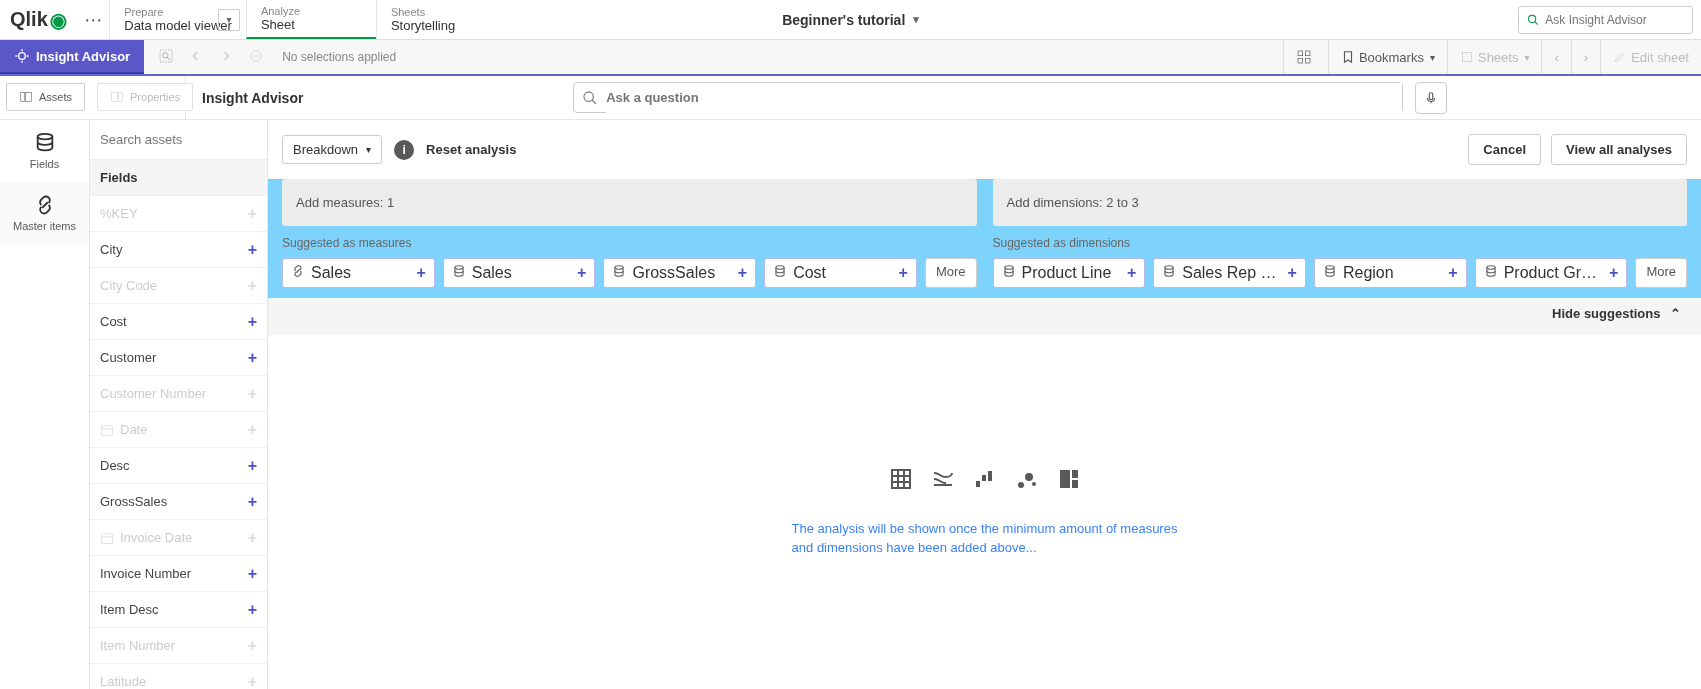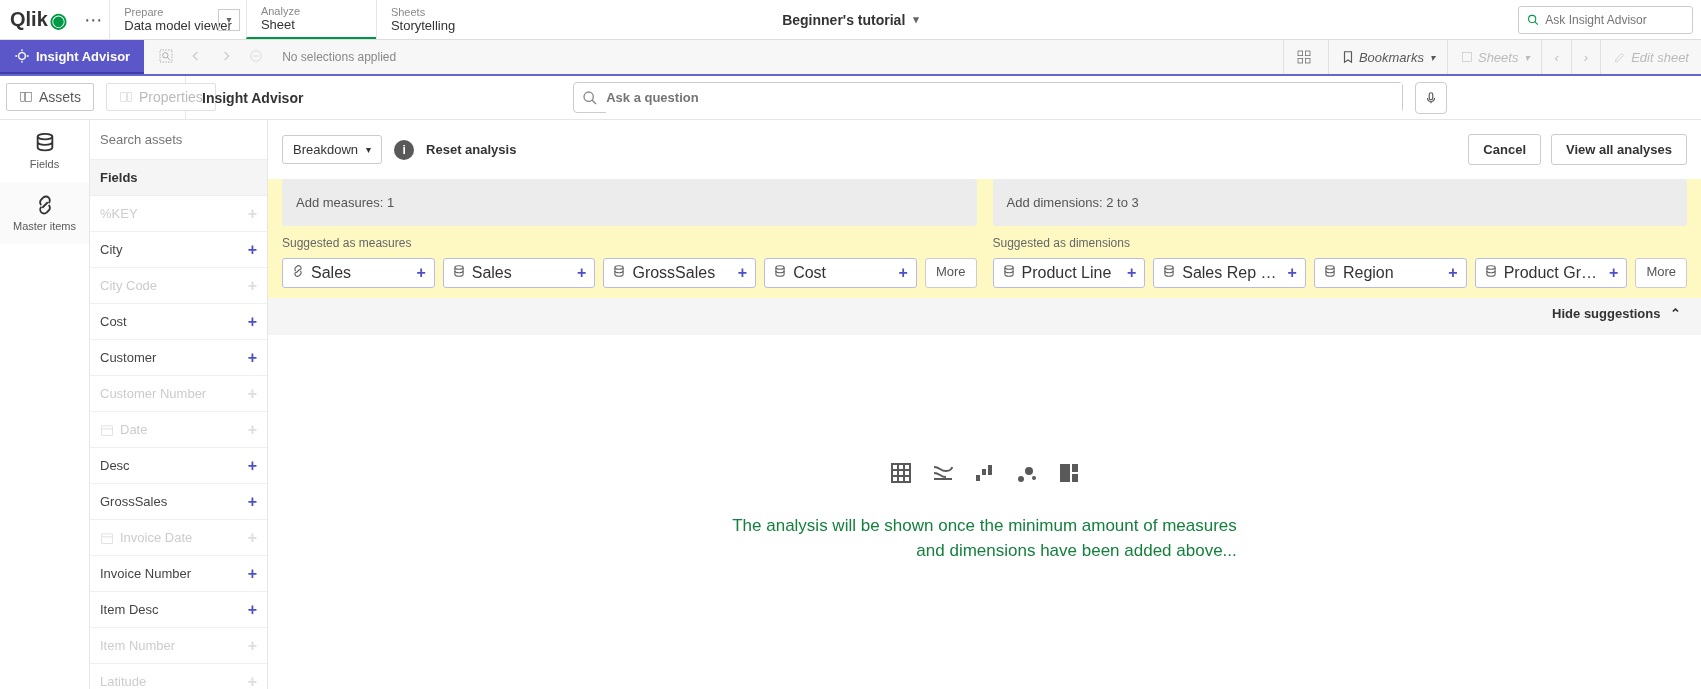--- a/index.html
+++ b/index.html
@@ -21,29 +21,29 @@
 .top-search svg { margin-right:6px;}
 .top-search input { border:none; outline:none; width:100%; font-size:12px; color:#666;}
 
 
 .purple-bar { height:36px; background:#f7f7f8; display:flex; align-items:center; border-bottom:2px solid #6366d1;}
 .insight-btn { background:#5b57c8; color:#fff; height:100%; display:flex; align-items:center; padding:0 14px; font-size:13px; font-weight:600; border-bottom:2px solid #3f3ca8;}
 .insight-btn svg { margin-right:6px; }
 .sel-icons { display:flex; align-items:center; gap:14px; padding:0 14px;}
 .sel-icons .ico { color:#888; }
 .sel-text { color:#888; font-size:12px; margin-left:4px;}
-.bar-right { margin-left:auto; display:flex; align-items:center; height:100%;font-style:italic;}
+.bar-right { margin-left:auto; display:flex; align-items:center; height:100%;}
 .bar-right .rbtn { display:flex; align-items:center; padding:0 12px; height:100%; color:#595959; border-left:1px solid #e0e0e0; font-size:13px;}
 .bar-right .rbtn.disabled { color:#bbb;}
 .rbtn svg { margin-right:4px;}
 
 
 .second-row { height:44px; display:flex; align-items:stretch; border-bottom:1px solid #e6e6e6;}
 .assets-prop { display:flex; border-right:1px solid #e6e6e6;}
-.pill-btn { display:flex; align-items:center; padding:0 12px; margin:7px 6px; border:1px solid #ccc; border-radius:2px; height:28px; font-size:14px; color:#595959; background:#fff;}
+.pill-btn { display:flex; align-items:center; padding:0 12px; margin:7px 6px; border:1px solid #ccc; border-radius:2px; height:28px; font-size:11px; color:#595959; background:#fff;}
 .pill-btn svg { margin-right:6px;}
 .pill-btn.disabled { color:#bbb; border-color:#e0e0e0;}
 .insight-title { display:flex; align-items:center; padding:0 16px; font-weight:600; font-size:14px; color:#333;}
 .ask-box { flex:1; display:flex; align-items:center; margin:6px 12px; border:1px solid #ccc; border-radius:4px; max-width:830px;}
 .ask-box svg { margin:0 8px;}
 .ask-box input { border:none; outline:none; flex:1; height:30px; font-size:13px;font-weight:bold;}
 .mic-btn { width:32px; height:32px; border:1px solid #ccc; border-radius:4px; margin:6px 12px 6px 0; display:flex; align-items:center; justify-content:center;}
 
 
 .main { display:flex; height:calc(689px - 40px - 36px - 44px);}
@@ -83,22 +83,22 @@
 .chip { border:1px solid #b8bbe8; background:#fff; border-radius:3px; display:flex; align-items:center; padding:5px 8px; font-size:16px; color:#333; flex:1; min-width:0;}
 .chip .cicon { margin-right:6px; color:#666; flex-shrink:0;}
 .chip .clabel { flex:1; white-space:nowrap; overflow:hidden; text-overflow:ellipsis;}
 .chip .cplus { color:#4c50c8; font-weight:bold; margin-left:6px; flex-shrink:0;}
 .more-chip { border:1px solid #ccc; background:#fff; border-radius:3px; padding:5px 10px; font-size:13px; color:#555;}
 .hide-sugg { text-align:right; padding:8px 20px 14px; font-size:13px; font-weight:600; color:#333; background:#f5f5f5;}
 .hide-sugg .chev { margin-left:6px;}
 
 .placeholder { flex:1; display:flex; flex-direction:column; align-items:center; justify-content:center; color:#777;}
 .ph-icons { display:flex; gap:18px; margin-bottom:28px; color:#595959;}
-.ph-text { font-size:17px; text-align:right; line-height:1.5; color:#15803d;}
-.gray-wrap { background:#fef9c3; margin:0; padding-bottom:0;}
+.ph-text { font-size:13px; text-align:left; line-height:1.5; color:#3b82f6;}
+.gray-wrap { background:#7dd3fc; margin:0; padding-bottom:0;}
 </style>
 </head>
 <body>
 
 <div class="top-header">
   <div class="logo">Qlik<span class="q">◉</span></div>
   <button class="dots-btn">⋯</button>
 
   <div class="top-tab">
     <span class="small">Prepare</span>

